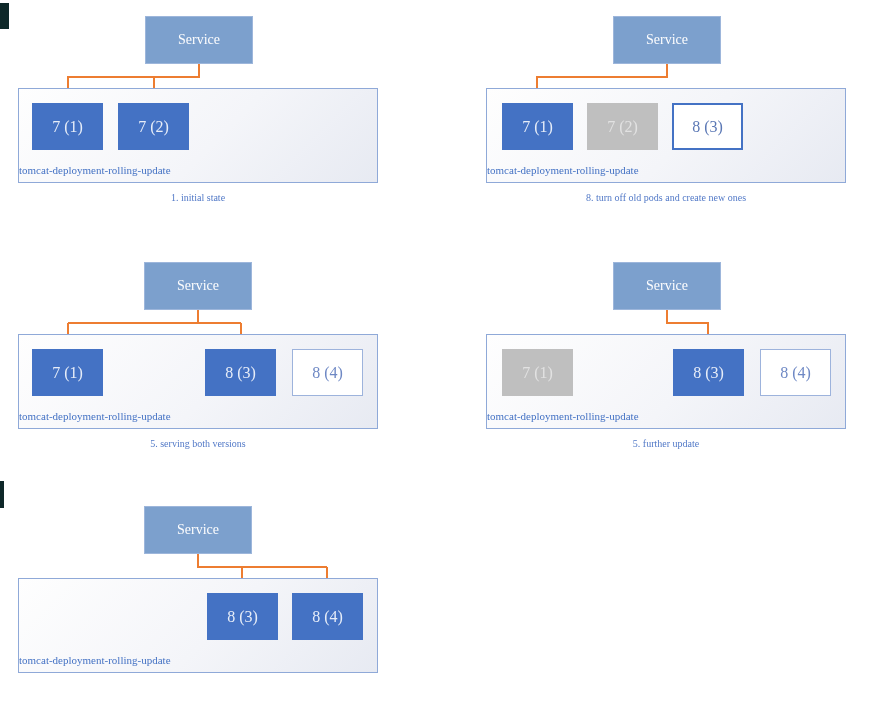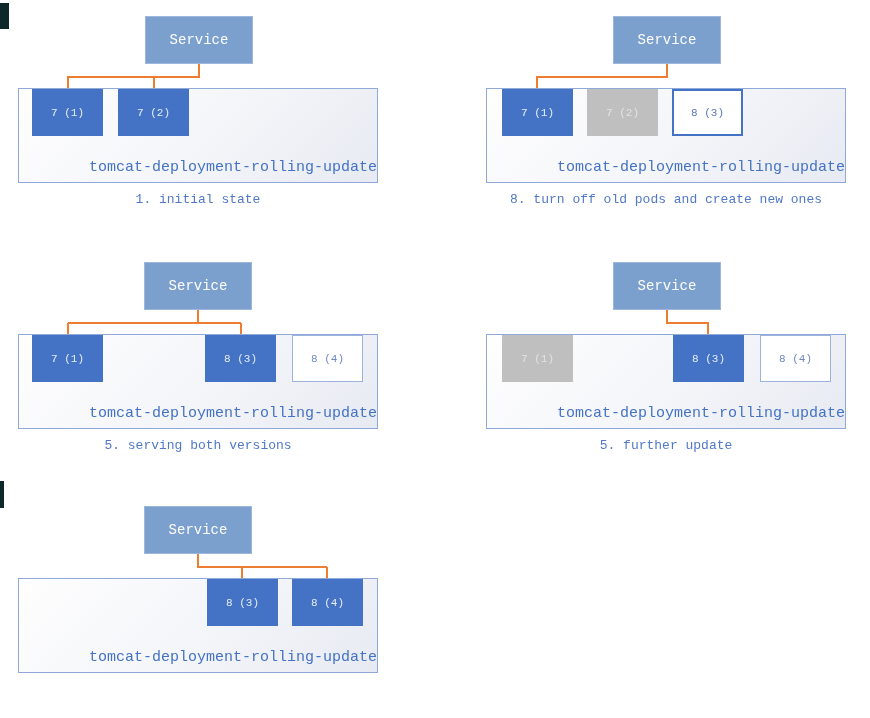--- a/index.html
+++ b/index.html
@@ -1,60 +1,60 @@
 <!DOCTYPE html>
 <html style="--service-fill: #7CA0CD; --pod-active-fill: #4472C4; --pod-stopped-fill: #BFBFBF; --pod-new-border: #4472C4; --connector: #ED7D31; --container-border: #8FA9D8; --label-text: #4472C4; --caption-text: #5279C7;"><head>
 <meta charset="utf-8">
 <style>
   html,body{margin:0;padding:0;background:#fff;}
   .canvas{
     position:relative;width:870px;height:718px;background:#ffffff;
-    font-family:Liberation Mono, monospace;overflow:hidden;
+    font-family:Liberation Serif, serif;overflow:hidden;
   }
   .diagram{position:absolute;width:435px;height:226px;}
   .service{
     position:absolute;top:16px;width:108px;height:48px;
     background:var(--service-fill,#7CA0CD);
     border:1px solid #9DB6DB;
     color:#FDFDFE;display:flex;align-items:center;justify-content:center;
     font-size:14px;box-sizing:border-box;
   }
   .connector{position:absolute;left:0;top:0;pointer-events:none;}
   .connector polyline{fill:none;stroke:var(--connector,#ED7D31);stroke-width:2;stroke-linejoin:miter;}
   .connector polygon{fill:var(--connector,#ED7D31);stroke:none;}
   .deployment{
     position:absolute;top:88px;width:360px;height:95px;box-sizing:border-box;
     border:1px solid var(--container-border,#8FA9D8);
     background:linear-gradient(135deg,#fefefe 0%,#f4f5f9 55%,#e7eaf2 100%);
   }
   .dep-label{
-    position:absolute;left:0;right:0;bottom:6px;text-align:right;
-    font-size:15px;color:var(--label-text,#4472C4);
+    position:absolute;left:0;right:0;bottom:6px;text-align:left;
+    font-size:11px;color:var(--label-text,#4472C4);
   }
   .pod{
-    position:absolute;top:89px;width:71px;height:47px;box-sizing:border-box;
-    display:flex;align-items:center;justify-content:center;font-size:11px;
+    position:absolute;top:103px;width:71px;height:47px;box-sizing:border-box;
+    display:flex;align-items:center;justify-content:center;font-size:16px;
   }
   .pod[data-state="active"]{
     background:var(--pod-active-fill,#4472C4);
     border:1px solid var(--pod-active-fill,#4472C4);color:#E7EDF8;
   }
   .pod[data-state="stopped"]{
     background:var(--pod-stopped-fill,#BFBFBF);
     border:1px solid #BFBFBF;color:#E2E2E2;
   }
   .pod[data-state="new"]{
     background:#ffffff;border:2px solid var(--pod-new-border,#4472C4);color:#5B78B5;
   }
   .pod[data-state="pending"]{
     background:#ffffff;border:1px solid #9DB3DC;color:#6E88C4;
   }
   .caption{
     position:absolute;top:192px;width:360px;text-align:center;
-    font-size:13px;color:var(--caption-text,#5279C7);
+    font-size:10px;color:var(--caption-text,#5279C7);
   }
   .artifact{position:absolute;background:#0E2829;}
 </style>
 </head>
 <body>
 
 <div class="canvas">
 
   <div class="artifact" style="left:0;top:3px;width:9px;height:26px"></div>
   <div class="artifact" style="left:0;top:481px;width:4px;height:27px"></div>

